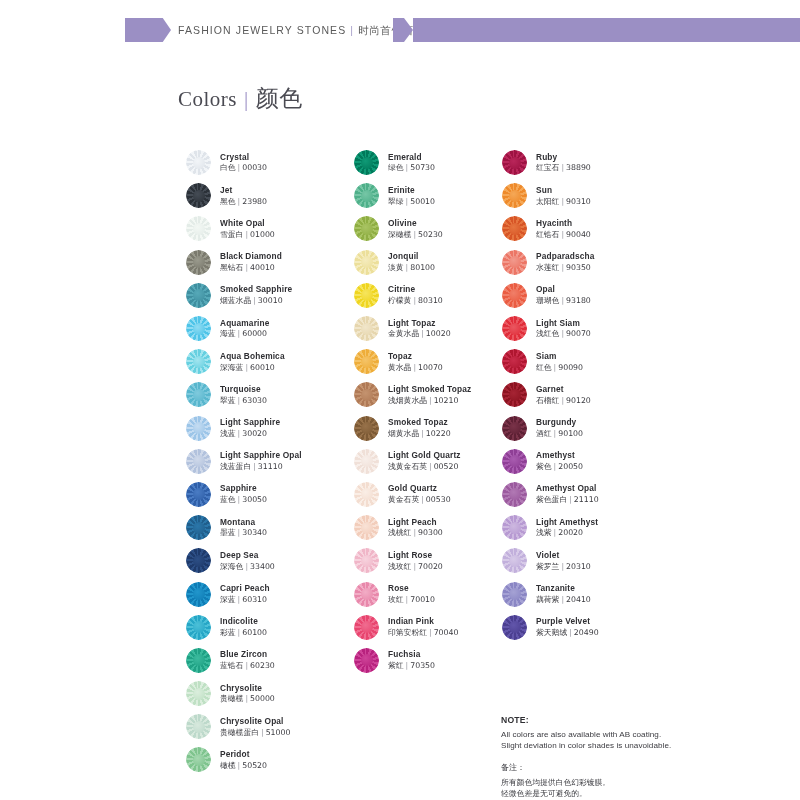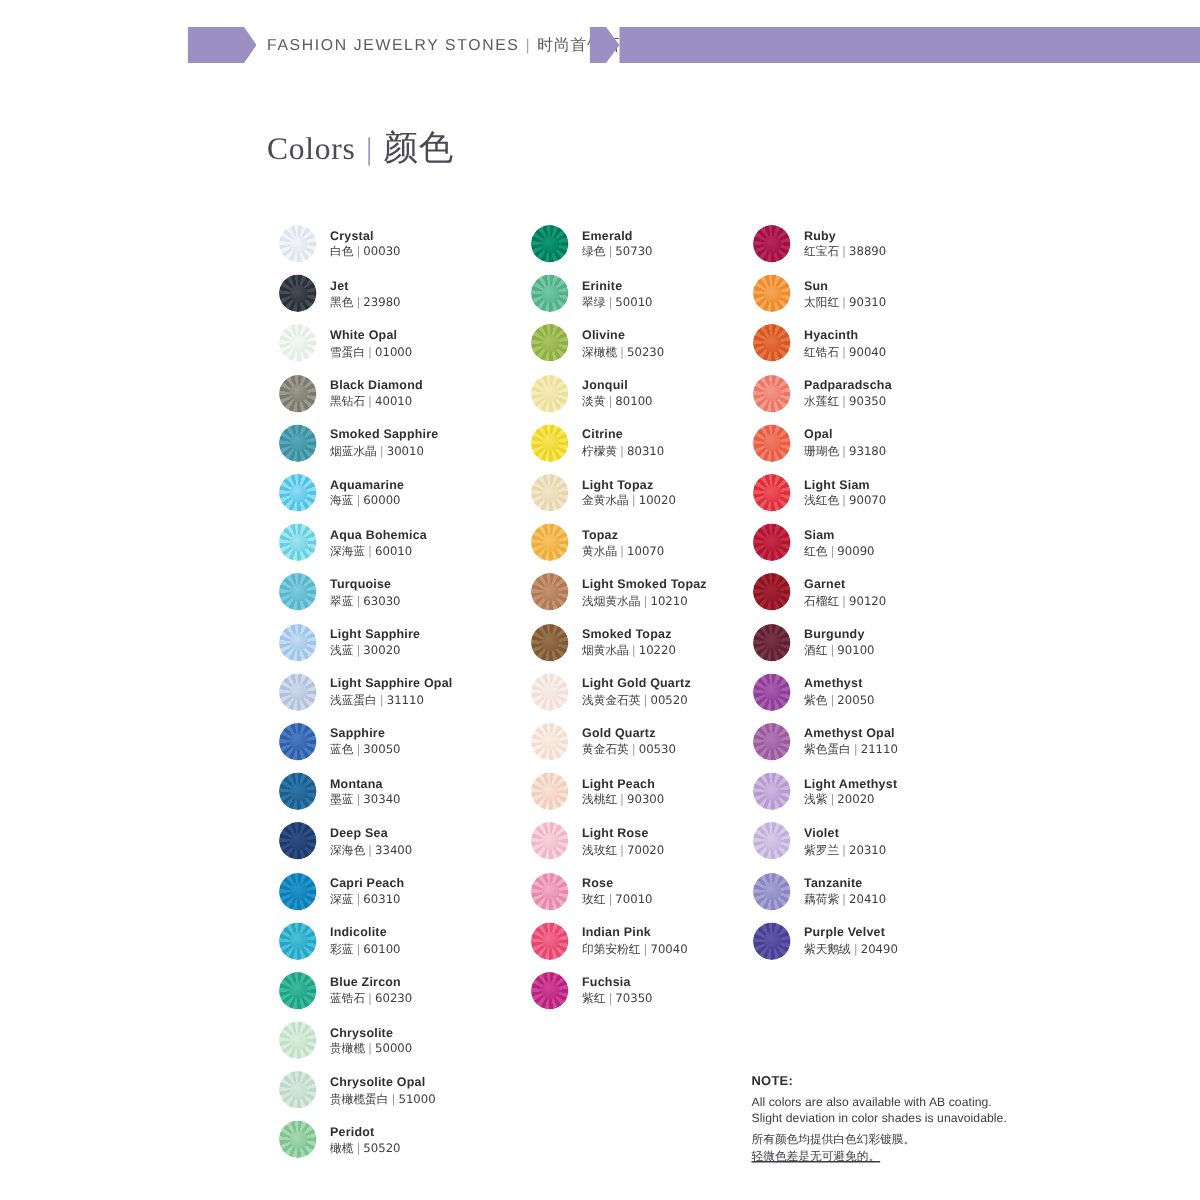--- a/index.html
+++ b/index.html
@@ -147,21 +147,21 @@
     margin-top: 12px;
     font-family: "DejaVu Sans", sans-serif;
   }
   .note-zh {
     font-size: 7.8px;
     color: #3b3b40;
     margin-top: 4px;
     font-family: "DejaVu Sans", sans-serif;
     line-height: 1.45;
   }
-  .note-zh.tight { margin-top: 0; text-decoration: underline; }
+  .note-zh.tight { margin-top: 0; }
 </style>
 </head>
 <body>
 
 <div id="page">
 
   <div class="header-bar">
     <div class="ribbon-left"></div>
     <div class="ribbon-title">
       <span class="en">FASHION JEWELRY STONES</span><span class="sep">|</span><span class="zh">时尚首饰石</span>
@@ -680,17 +680,18 @@
             <div class="name-zh"><span>紫天鹅绒</span><span class="divider">|</span><span class="code">20490</span></div>
           </div>
         </div>
       </div>
     </div>
 
   <div class="note">
     <div class="note-head">NOTE:</div>
     <div class="note-line">All colors are also available with AB coating.</div>
     <div class="note-line tight">Slight deviation in color shades is unavoidable.</div>
+    <div class="note-zh-head">备注：</div>
     <div class="note-zh">所有颜色均提供白色幻彩镀膜。</div>
     <div class="note-zh tight">轻微色差是无可避免的。</div>
   </div>
 
 </div>
 
 </body></html>

